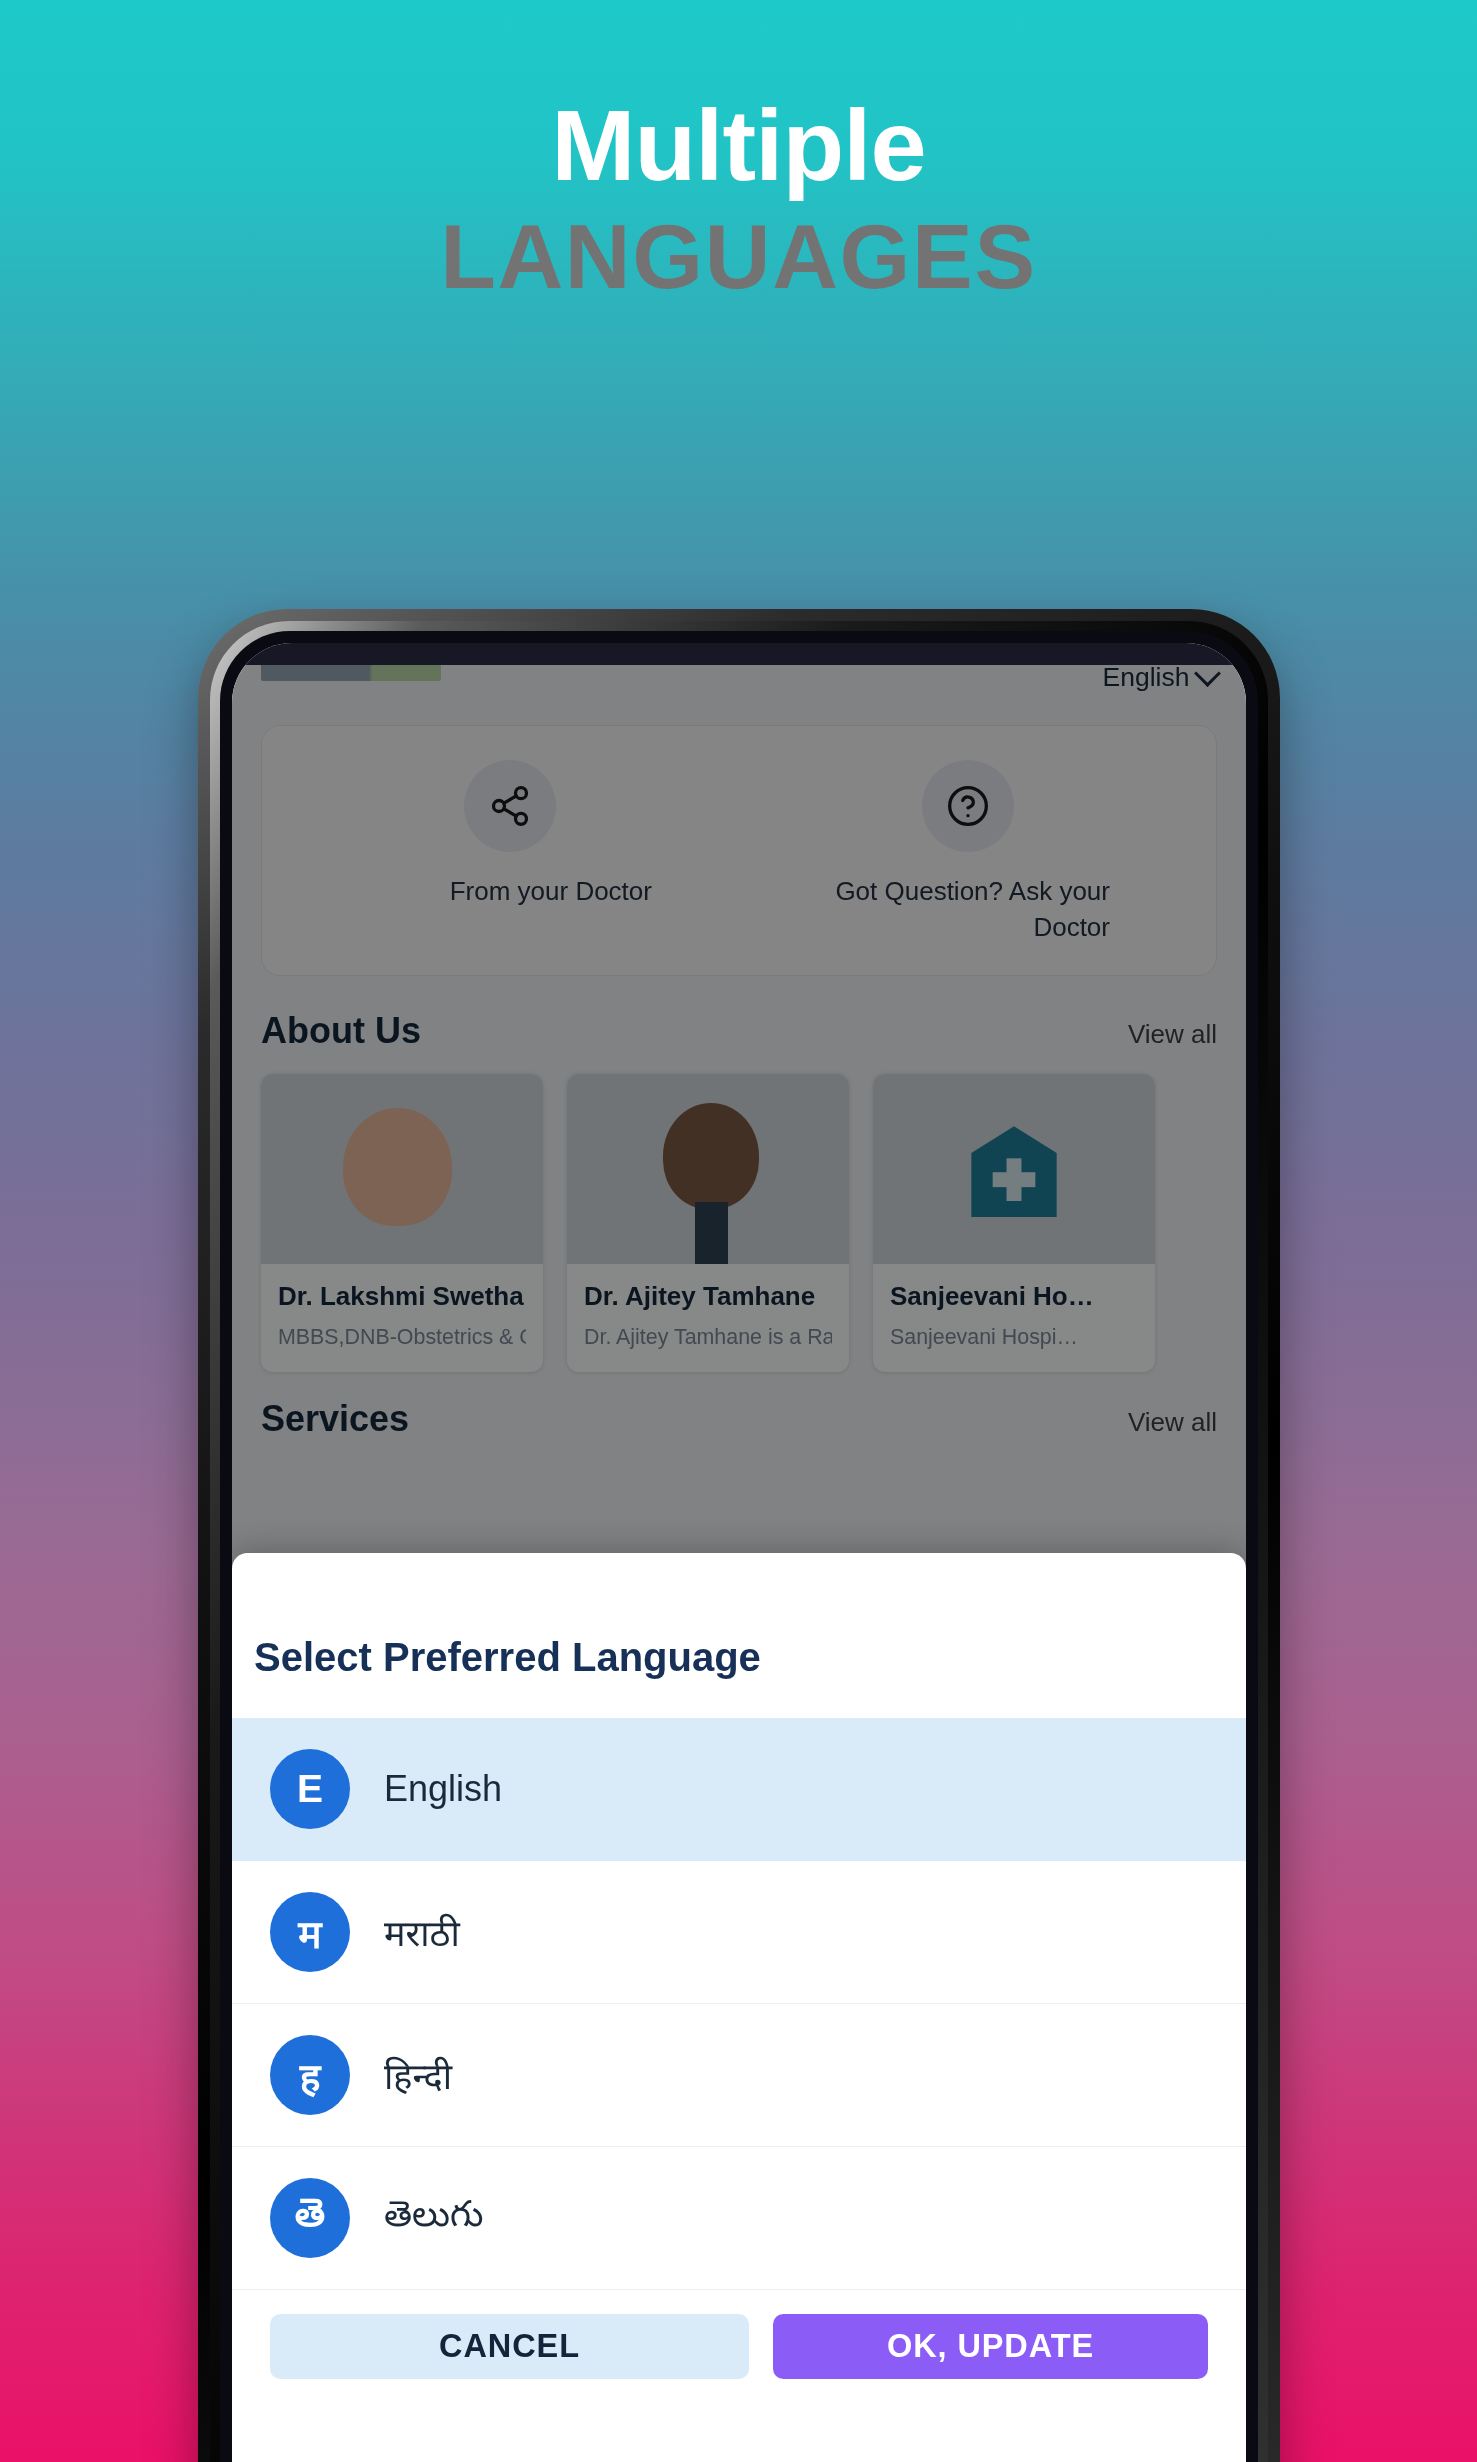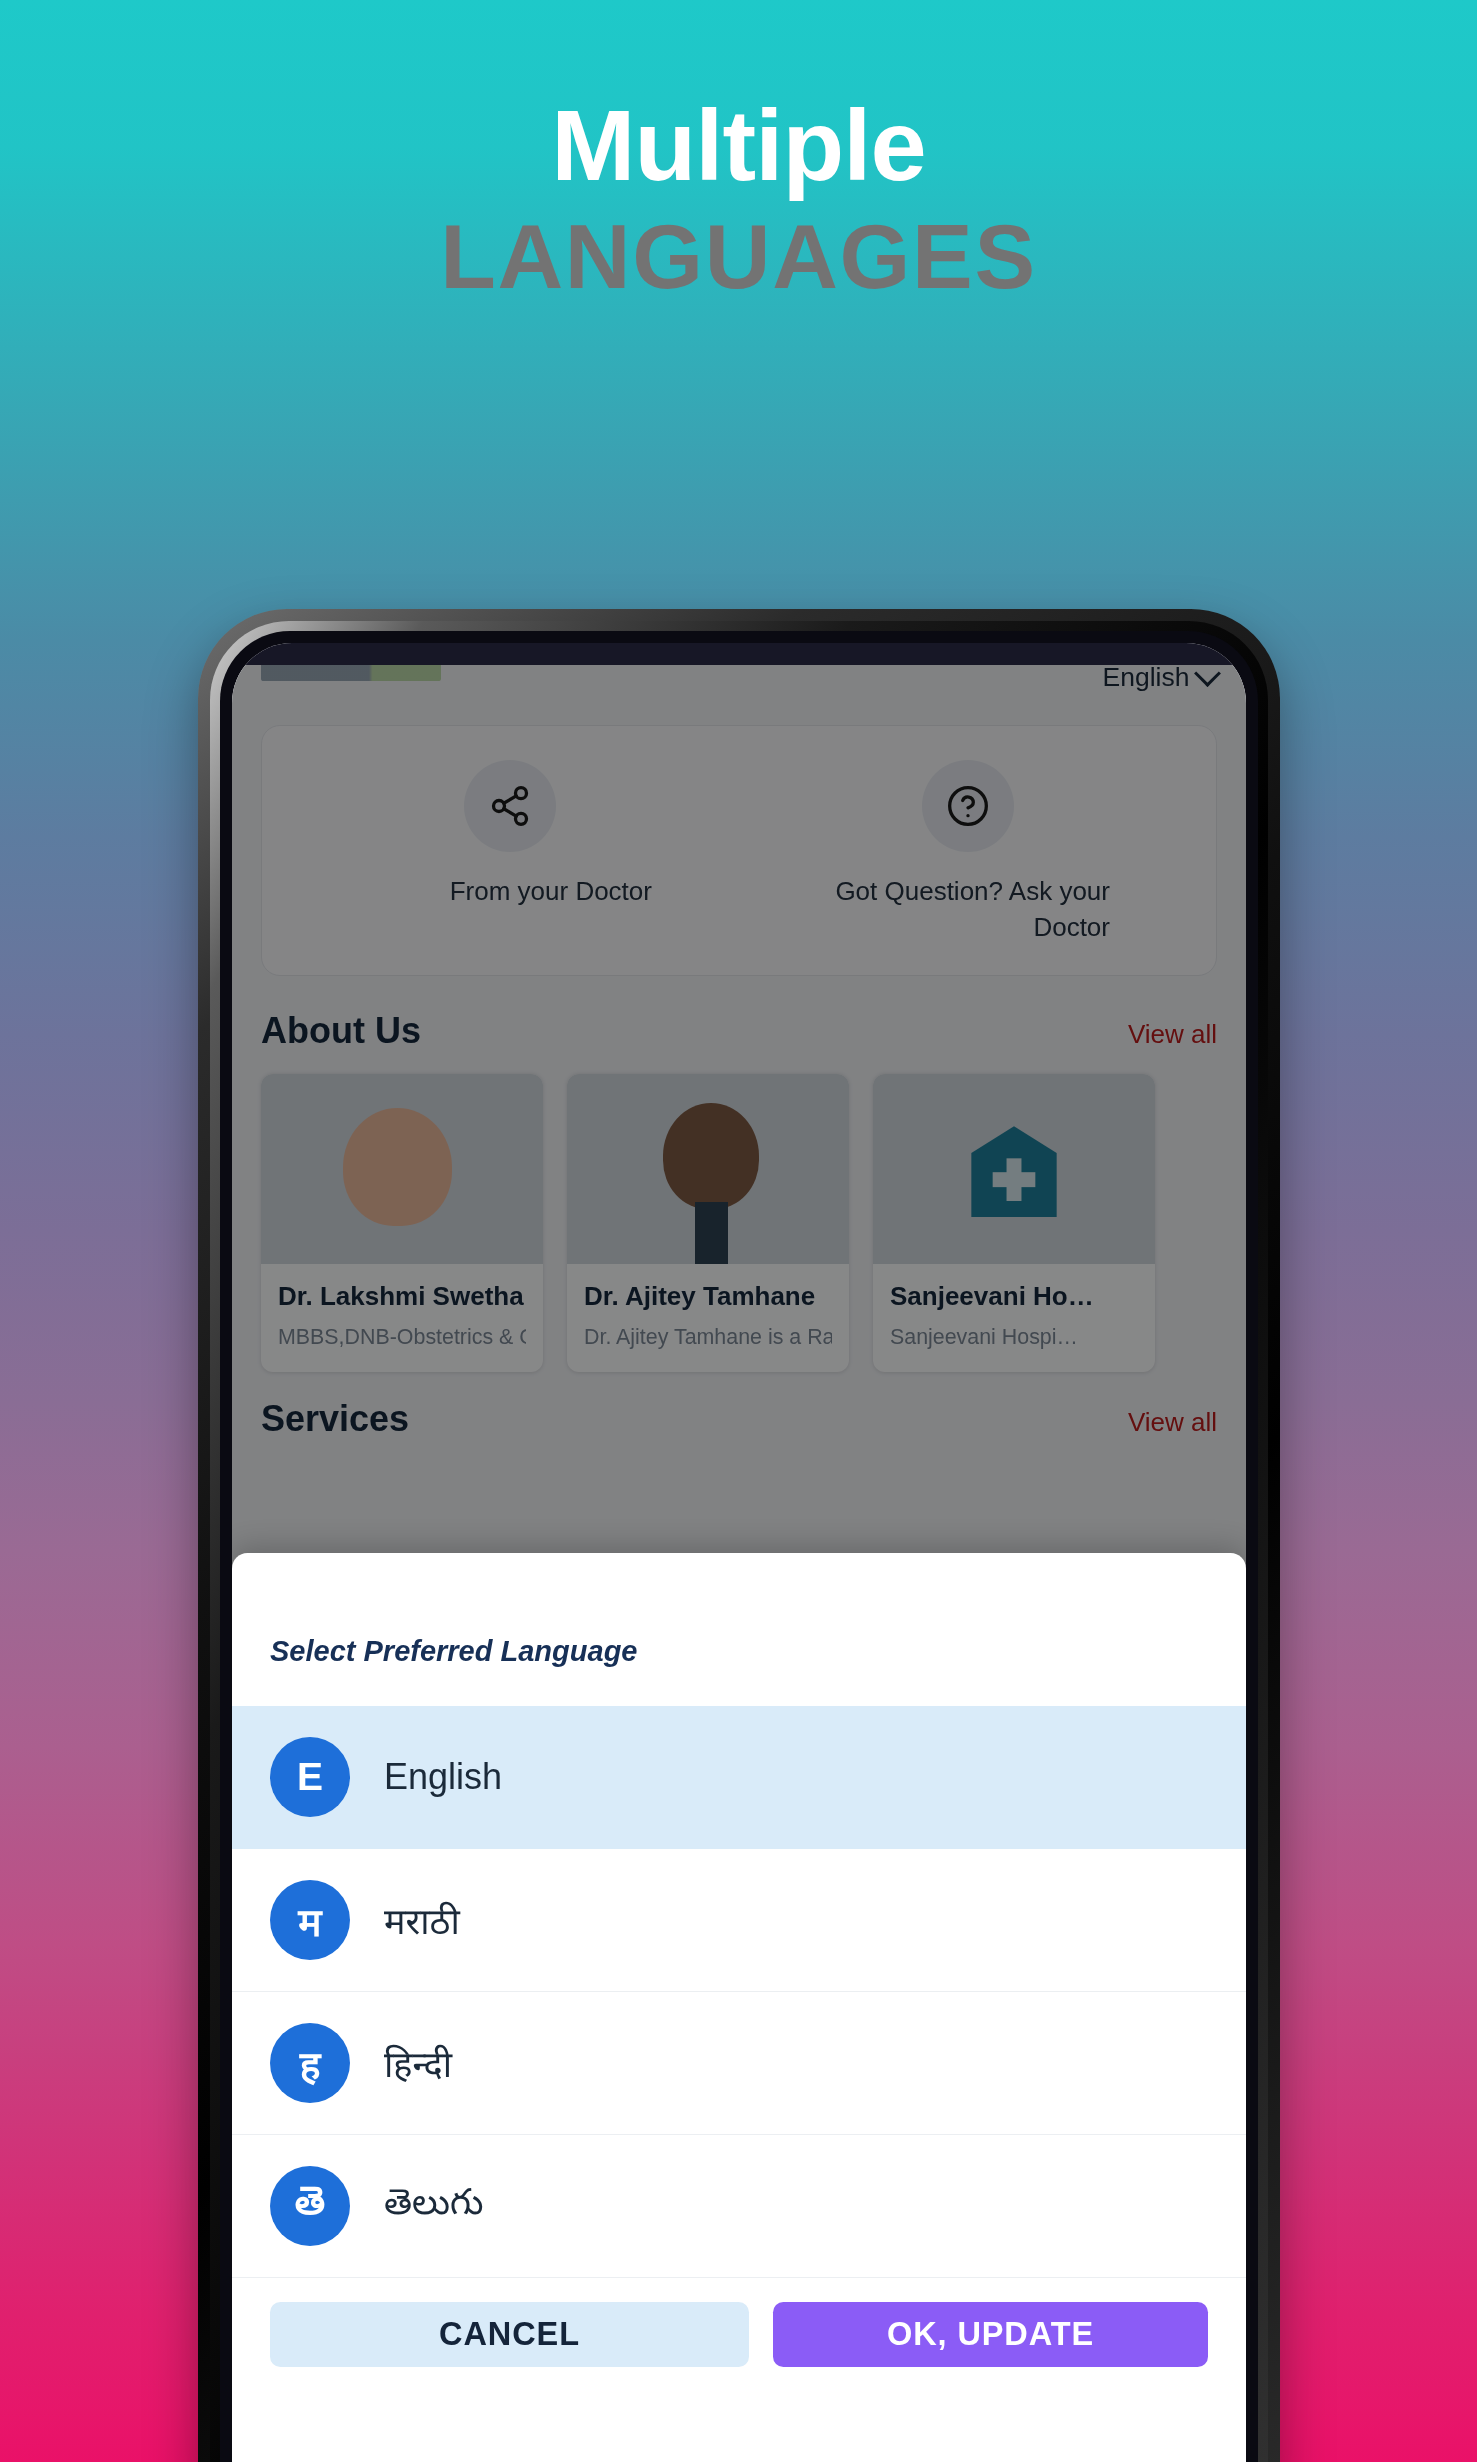--- a/index.html
+++ b/index.html
@@ -95,21 +95,21 @@
     background:#e3e6ec; margin:0 auto 22px auto;
     display:flex; align-items:center; justify-content:center;
   }
   .qi-circle svg { width:44px; height:44px; }
   .qi-label { font-size:26px; color:#23303f; line-height:1.38; }
 
   .sec-head {
     margin:34px 29px 0 29px; display:flex; align-items:baseline; justify-content:space-between;
   }
   .sec-title { font-size:36px; font-weight:700; color:#16283c; }
-  .sec-link { font-size:26px; color:#b91c1c; }
+  .sec-link { font-size:26px; color:#404040; }
 
   .cards-row { margin:22px 0 0 29px; display:flex; gap:24px; }
   .ucard {
     width:282px; flex:0 0 282px; background:#fafbfc; border-radius:12px;
     overflow:hidden; box-shadow:0 0.9px 4.3px rgba(0,0,0,.12);
   }
   .ucard .thumb { height:190px; background:#cfd6dc; position:relative; overflow:hidden; }
   .thumb-a { background:linear-gradient(170deg,#9bbe9a 0%,#8fb59a 30%,#c8a79e 55%,#e85fa0 75%,#d64f92 100%); }
   .thumb-a:after {
     content:""; position:absolute; left:82px; top:34px; width:109px; height:118px;
@@ -130,21 +130,21 @@
   .ucard .sub { font-size:21.4px; color:#7b8795; margin-top:13.7px; white-space:nowrap; overflow:hidden; }
 
   
   .dialog {
     position:absolute; left:0; right:0; bottom:0; z-index:60;
     background:#ffffff; border-radius:15.4px 15.4px 0 0;
     box-shadow:0 -5.1px 29px rgba(0,0,0,.2);
     height:937px; overflow:hidden;
   }
   .dlg-title {
-    padding:82px 38px 38px 38px; font-size:29px; font-weight:700; color:#173057;font-style:italic;
+    padding:82px 38px 38px 22px; font-size:40px; font-weight:700; color:#173057;
   }
   .lang-row {
     display:flex; align-items:center; gap:34px;
     padding:31px 38px; border-bottom:1.7px solid #eceff2; position:relative;
   }
   .lang-row.sel { background:#d9ebf9; border-bottom-color:transparent; }
   .lang-avatar {
     width:80px; height:80px; border-radius:50%; background:#1e6fd9;
     color:#fff; display:flex; align-items:center; justify-content:center;
     font-size:39px; font-weight:600; flex:0 0 80px;

